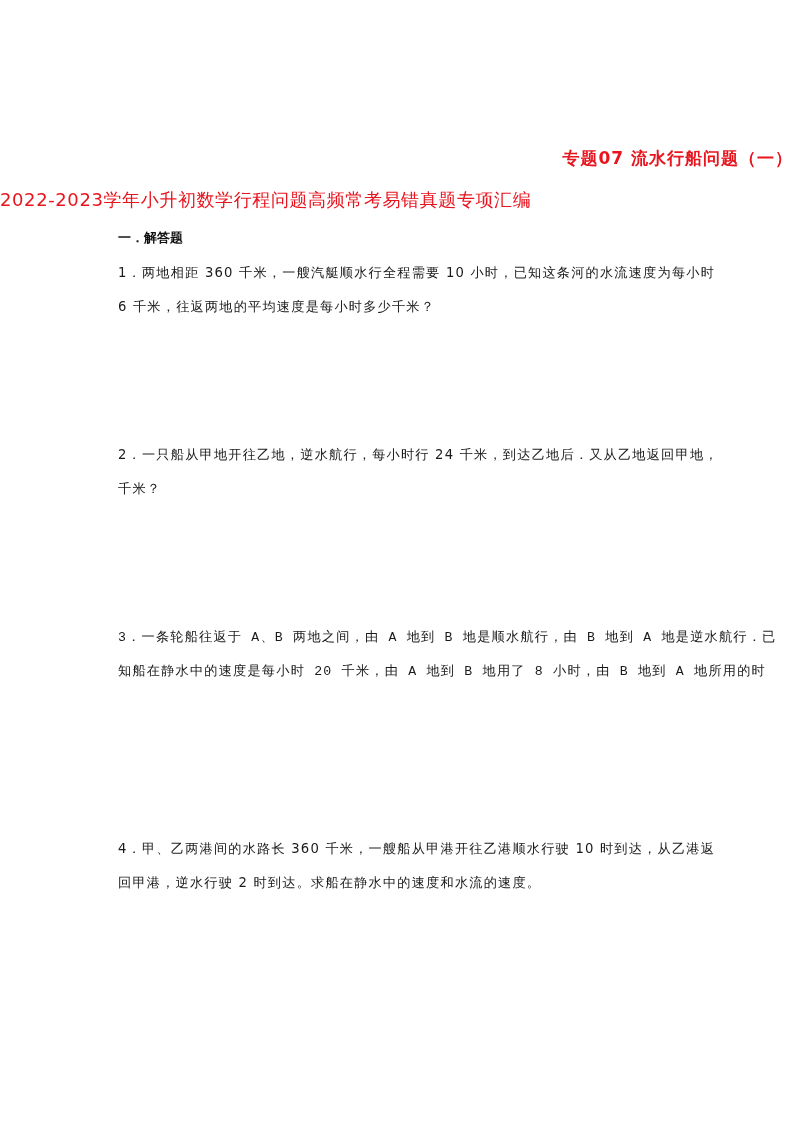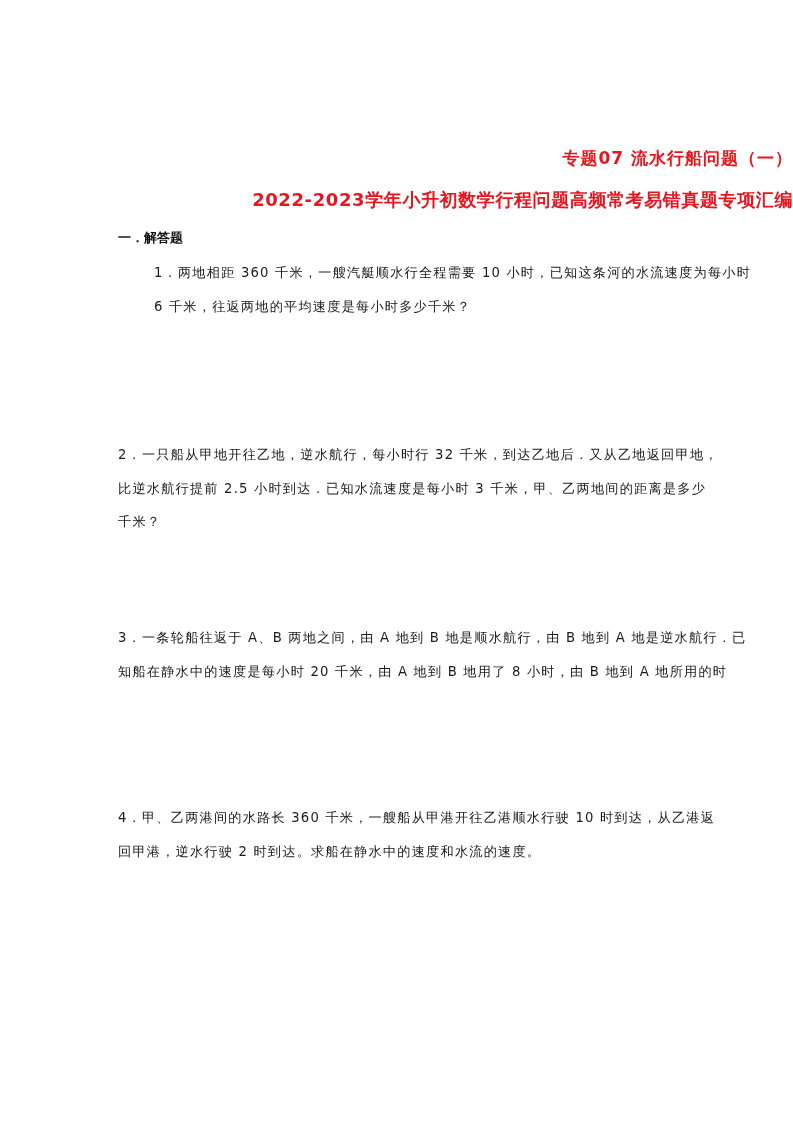--- a/index.html
+++ b/index.html
@@ -32,24 +32,24 @@
       font-size: 17px;
       font-weight: bold;
       letter-spacing: 1px;
       white-space: nowrap;
     }
     .title2 {
       position: absolute;
       top: 188px;
       left: 0;
       width: 793px;
-      text-align: right;
+      text-align: left;
       color: #e8141e;
       font-size: 18px;
-      font-weight: bold;
+      font-weight: normal;
       letter-spacing: 0.6px;
       white-space: nowrap;
     }
     .section {
       position: absolute;
       top: 229px;
       left: 118px;
       font-size: 13px;
       font-weight: bold;
       color: #111;
@@ -61,44 +61,43 @@
       width: 560px;
       font-size: 13.2px;
       line-height: 33.5px;
       color: #1a1a1a;
       letter-spacing: 1.2px;
     }
     .question .line {
       display: block;
       white-space: nowrap;
     }
-    #q1 { top: 256px; margin-left: 36px; }
+    #q1 { top: 256px; }
     #q2 { top: 438px; }
-    #q3 { top: 621px; }
-    #q4 { top: 801px; }
+    #q3 { top: 621px; font-family: Liberation Mono, monospace; }
+    #q4 { top: 832px; }
     #q5 { top: 957px; }
   </style>
 </head>
 <body>
 
 <div class="page">
 
   <div class="title1">专题07 流水行船问题（一）</div>
   <div class="title2">2022-2023学年小升初数学行程问题高频常考易错真题专项汇编</div>
 
   <div class="section">一．解答题</div>
 
   <div class="question" id="q1">
     <span class="line">1．两地相距 360 千米，一艘汽艇顺水行全程需要 10 小时，已知这条河的水流速度为每小时</span>
     <span class="line">6 千米，往返两地的平均速度是每小时多少千米？</span>
   </div>
 
   <div class="question" id="q2">
-    <span class="line">2．一只船从甲地开往乙地，逆水航行，每小时行 32 千米，到达乙地后．又从乙地返回甲地，</span>
-    <span class="line">比逆水航行提前 2.5 小时到达．已知水流速度是每小时 3 千米，甲、乙两地间的距离是多少</span>
+    <span class="line">2．一只船从甲地开往乙地，逆水航行，每小时行 24 千米，到达乙地后．又从乙地返回甲地，</span>
     <span class="line">千米？</span>
   </div>
 
   <div class="question" id="q3">
     <span class="line">3．一条轮船往返于 A、B 两地之间，由 A 地到 B 地是顺水航行，由 B 地到 A 地是逆水航行．已</span>
     <span class="line">知船在静水中的速度是每小时 20 千米，由 A 地到 B 地用了 8 小时，由 B 地到 A 地所用的时</span>
   </div>
 
   <div class="question" id="q4">
     <span class="line">4．甲、乙两港间的水路长 360 千米，一艘船从甲港开往乙港顺水行驶 10 时到达，从乙港返</span>

